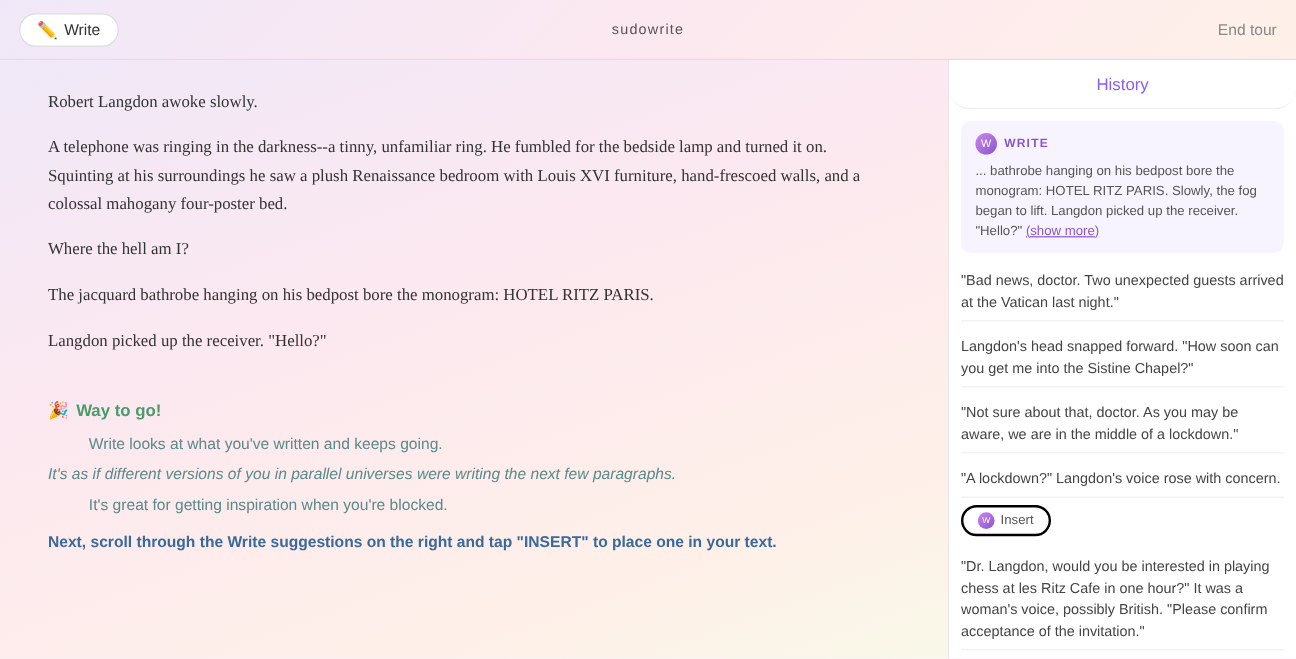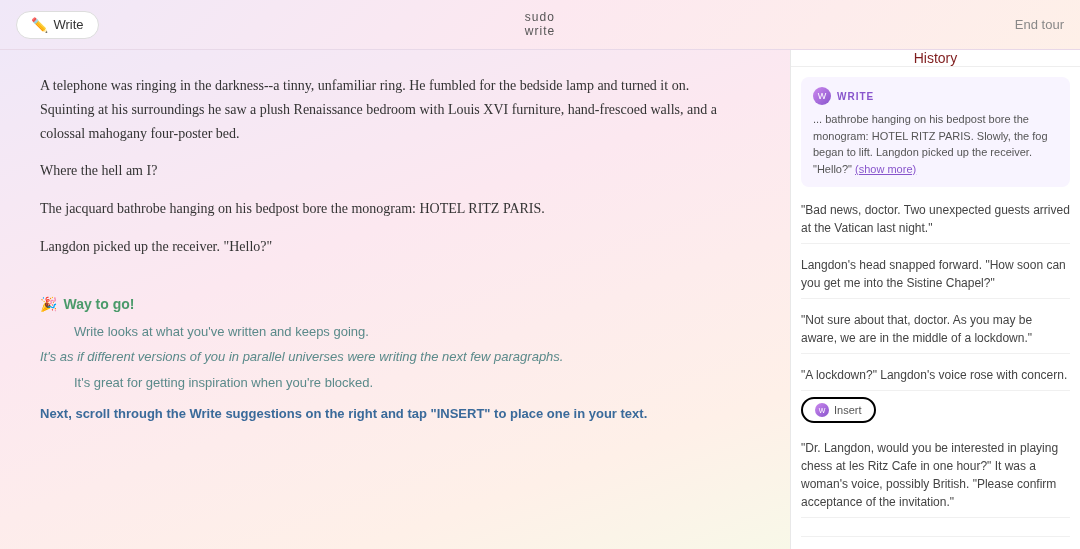--- a/index.html
+++ b/index.html
@@ -23,21 +23,20 @@
       height: 50px;
       background: linear-gradient(135deg, #f0e8f8 0%, #fce8f0 50%, #fef0e8 100%);
       display: flex;
       align-items: center;
       justify-content: center;
       border-bottom: 1px solid #e8d8e8;
     }
 
     .header-logo {
       display: flex;
-      flex-direction: column;
       align-items: flex-start;
       line-height: 1.1;
     }
 
     .header-logo span {
       font-size: 12px;
       font-weight: 500;
       color: #555;
       letter-spacing: 1px;
     }
@@ -146,24 +145,26 @@
     .right-panel {
       width: 290px;
       background: white;
       border-left: 1px solid #e8e8e8;
       display: flex;
       flex-direction: column;
     }
 
     .history-header {
       text-align: center;
+      padding: 12px;
       font-size: 14px;
       font-weight: 500;
-      color: #7f1d1d;
+      color: #8b5cf6;
       border-bottom: 1px solid #eee;
+      border-radius: 17px;
     }
 
     .history-content {
       flex: 1;
       overflow-y: auto;
       padding: 10px;
     }
 
     .write-entry {
       background: #f8f4ff;
@@ -264,20 +265,21 @@
   </div>
   <button class="end-tour-btn">
     <span>End tour</span>
   </button>
 </div>
 
 <div class="main-container">
 
   <div class="left-panel">
     <div class="story-text">
+      <p>Robert Langdon awoke slowly.</p>
       <p>A telephone was ringing in the darkness--a tinny, unfamiliar ring. He fumbled for the bedside lamp and turned it on. Squinting at his surroundings he saw a plush Renaissance bedroom with Louis XVI furniture, hand-frescoed walls, and a colossal mahogany four-poster bed.</p>
       <p>Where the hell am I?</p>
       <p>The jacquard bathrobe hanging on his bedpost bore the monogram: HOTEL RITZ PARIS.</p>
       <p>Langdon picked up the receiver. "Hello?"</p>
     </div>
 
     <div class="divider-line"></div>
 
     <div class="tour-section">
       <div class="tour-title">

